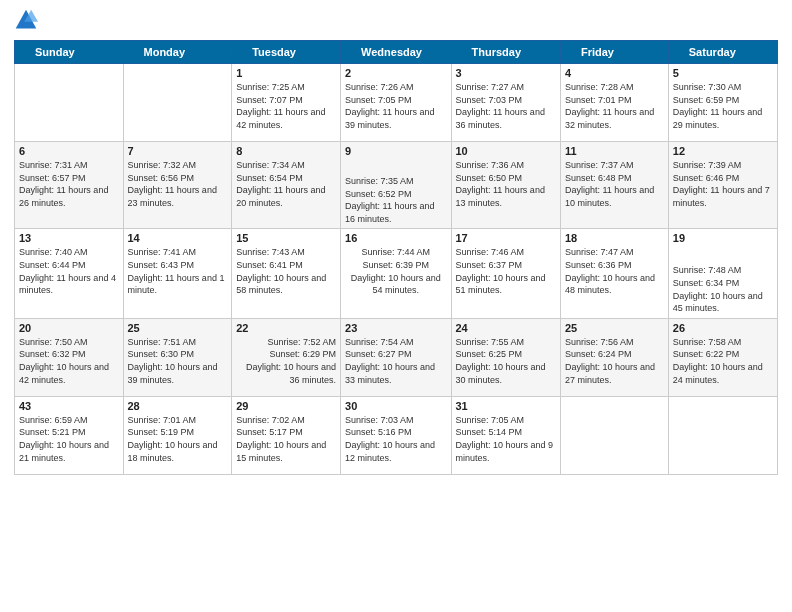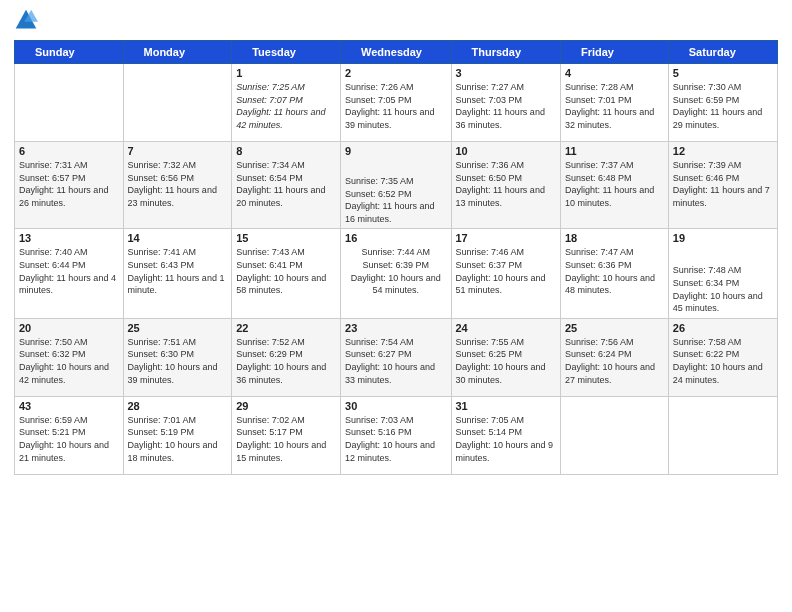--- a/index.html
+++ b/index.html
@@ -74,21 +74,21 @@
       background: #fff;
     }
     .calendar tr:nth-child(even) td {
       background: #f5f5f5;
     }
     .calendar tr:nth-child(odd) td {
       background: #fff;
     }
     
     .calendar thead tr td, .calendar thead tr th {
-      background: #1d4ed8;
+      background: #0369a1;
       padding-left: 20px;
     }
     .day-num {
       font-size: 11px;
       font-weight: bold;
       display: block;
       margin-bottom: 2px;
       color: #222;
     }
     .day-info {
@@ -140,21 +140,21 @@
         <th>Friday</th>
         <th>Saturday</th>
       </tr>
     </thead>
     <tbody id="calendar-body">
     <tr class="row-1">
           <td class="empty-cell" style="background: rgb(255, 255, 255);"></td>
           <td class="empty-cell" style="background: rgb(255, 255, 255);"></td>
           <td>
             <span class="day-num">1</span>
-            <div class="day-info" style="white-space: pre-line; font-style: italic;">Sunrise: 7:25 AM
+            <div class="day-info" style="white-space: pre-line;">Sunrise: 7:25 AM
 Sunset: 7:07 PM
 Daylight: 11 hours and 42 minutes.</div>
           </td>
           <td>
             <span class="day-num">2</span>
             <div class="day-info" style="white-space: pre-line;">Sunrise: 7:26 AM
 Sunset: 7:05 PM
 Daylight: 11 hours and 39 minutes.</div>
           </td>
           <td>
@@ -272,21 +272,21 @@
 Daylight: 10 hours and 42 minutes.</div>
           </td>
           <td>
             <span class="day-num">25</span>
             <div class="day-info" style="white-space: pre-line;">Sunrise: 7:51 AM
 Sunset: 6:30 PM
 Daylight: 10 hours and 39 minutes.</div>
           </td>
           <td>
             <span class="day-num">22</span>
-            <div class="day-info" style="white-space: pre-line;">Sunrise: 7:52 AM
+            <div class="day-info" style="white-space: pre-line; text-align: right;">Sunrise: 7:52 AM
 Sunset: 6:29 PM
 Daylight: 10 hours and 36 minutes.</div>
           </td>
           <td>
             <span class="day-num">23</span>
             <div class="day-info" style="white-space: pre-line;">Sunrise: 7:54 AM
 Sunset: 6:27 PM
 Daylight: 10 hours and 33 minutes.</div>
           </td>
           <td>

